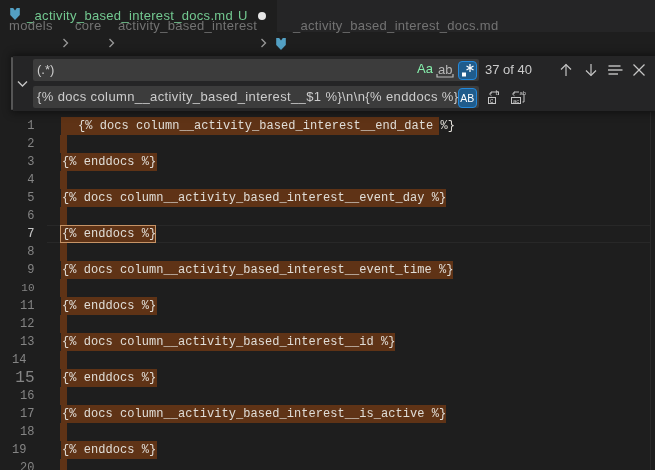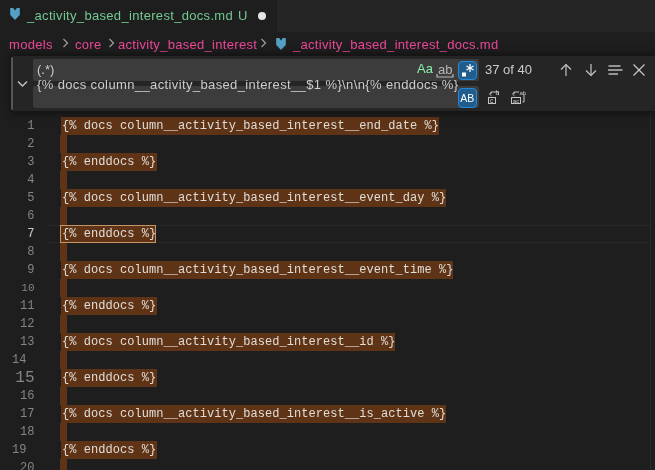--- a/index.html
+++ b/index.html
@@ -1,21 +1,21 @@
 <!DOCTYPE html>
 <html><head>
 <meta charset="utf-8">
 <style>
   * { margin:0; padding:0; box-sizing:border-box; -webkit-font-smoothing:antialiased; }
   html,body { width:655px; height:470px; background:#1e1e1e; overflow:hidden; }
   body { position:relative; font-family:"Liberation Sans",sans-serif; }
   .abs { position:absolute; }
   .mono { font-family:"Liberation Mono",monospace; font-size:12px; color:#e0ddd7; white-space:pre; letter-spacing:0.05px; }
   .hl { background:#5f3316; }
-  .crumb { top:34px; height:22px; line-height:22px; font-size:13px; color:#ec4899; letter-spacing:0.3px; }
+  .crumb { top:15px; height:22px; line-height:22px; font-size:13px; color:#737373; letter-spacing:0.3px; }
 </style>
 </head>
 <body>
 
 <div class="abs" style="left:0;top:0;width:655px;height:32px;background:#252526;"></div>
 <div class="abs" style="left:0;top:0;width:277px;height:32px;background:#1e1e1e;">
   <svg class="abs" style="left:10px;top:8px;" width="10" height="12" viewBox="0 0 10 12">
     <path d="M0.2,0 L3.2,0 L5,2.5 L6.8,0 L9.8,0 L9.8,6.9 L5,12 L0.2,6.9 Z" fill="#53a0c4"></path>
   </svg>
   <span class="abs" style="left:27px;top:0;line-height:32px;font-size:13px;letter-spacing:0.32px;color:#73c991;">_activity_based_interest_docs.md</span>
@@ -36,21 +36,21 @@
     <polyline points="1.5,1 5.5,5 1.5,9" fill="none" stroke="#9a9a9a" stroke-width="1.3"></polyline>
   </svg>
 <svg class="abs" style="left:276px;top:37.5px;" width="10" height="12" viewBox="0 0 10 12">
   <path d="M0.2,0 L3.2,0 L5,2.5 L6.8,0 L9.8,0 L9.8,6.9 L5,12 L0.2,6.9 Z" fill="#53a0c4"></path>
 </svg>
 <span class="abs crumb" style="left:293px;">_activity_based_interest_docs.md</span>
 
 <div id="code">
 <div class="abs" style="left:12px;top:116.5px;width:22.5px;height:18px;line-height:18px;text-align:right;font-family:'Liberation Mono',monospace;font-size:12px;color:#858585;">1</div>
 <div class="abs hl" style="left:60.5px;top:116.5px;width:378.0px;height:18px;"></div>
-<div class="abs mono" style="left:62px;top:116.5px;height:18px;line-height:18px;">{% docs column__activity_based_interest__end_date %}</div>
+<div class="abs mono" style="left:62px;top:116.5px;height:18px;line-height:18px;padding-left:16px;">{% docs column__activity_based_interest__end_date %}</div>
 <div class="abs" style="left:12px;top:134.5px;width:22.5px;height:18px;line-height:18px;text-align:right;font-family:'Liberation Mono',monospace;font-size:12px;color:#858585;">2</div>
 <div class="abs hl" style="left:60.2px;top:134.5px;width:6.5px;height:18px;"></div>
 <div class="abs" style="left:12px;top:152.5px;width:22.5px;height:18px;line-height:18px;text-align:right;font-family:'Liberation Mono',monospace;font-size:12px;color:#858585;">3</div>
 <div class="abs hl" style="left:60.5px;top:152.5px;width:96.1px;height:18px;"></div>
 <div class="abs mono" style="left:62px;top:152.5px;height:18px;line-height:18px;">{% enddocs %}</div>
 <div class="abs" style="left:12px;top:170.5px;width:22.5px;height:18px;line-height:18px;text-align:right;font-family:'Liberation Mono',monospace;font-size:12px;color:#858585;">4</div>
 <div class="abs hl" style="left:60.2px;top:170.5px;width:6.5px;height:18px;"></div>
 <div class="abs" style="left:12px;top:188.5px;width:22.5px;height:18px;line-height:18px;text-align:right;font-family:'Liberation Mono',monospace;font-size:12px;color:#858585;">5</div>
 <div class="abs hl" style="left:60.5px;top:188.5px;width:385.2px;height:18px;"></div>
 <div class="abs mono" style="left:62px;top:188.5px;height:18px;line-height:18px;">{% docs column__activity_based_interest__event_day %}</div>
@@ -147,21 +147,21 @@
 </svg>
 
 <svg class="abs" style="left:632px;top:63px;" width="14" height="14" viewBox="0 0 14 14">
   <g stroke="#c5c5c5" stroke-width="1.2">
     <line x1="1.5" y1="1.5" x2="12.5" y2="12.5"></line>
     <line x1="12.5" y1="1.5" x2="1.5" y2="12.5"></line>
   </g>
 </svg>
 
 <div class="abs" style="left:33px;top:85.5px;width:446px;height:22px;background:#3c3c3c;border-radius:2px;"></div>
-<span class="abs" style="left:37px;top:74px;height:22px;line-height:22px;font-size:13px;letter-spacing:0.38px;color:#cccccc;white-space:pre;">{% docs column__activity_based_interest__$1 %}\n\n{% enddocs %}</span>
+<span class="abs" style="left:37px;top:86px;height:22px;line-height:22px;font-size:13px;letter-spacing:0.38px;color:#cccccc;white-space:pre;">{% docs column__activity_based_interest__$1 %}\n\n{% enddocs %}</span>
 
 <div class="abs" style="left:457.5px;top:88px;width:19.5px;height:19.5px;background:#205c8c;border:1px solid #2489db;border-radius:4px;color:#fff;font-size:10.5px;text-align:center;line-height:18.5px;">AB</div>
 
 <svg class="abs" style="left:487px;top:90px;" width="13" height="15" viewBox="0 0 13 15">
   <g fill="none" stroke="#c5c5c5" stroke-width="1">
     <rect x="1.5" y="7.5" width="7" height="6"></rect>
     <path d="M4,4 L4,2 L11.5,2 L11.5,5"></path>
     <path d="M2.5,4 L4.5,2.2 M2.5,4 L4.5,5.8"></path>
   </g>
   <text x="8.5" y="4.5" font-size="6.5" fill="#c5c5c5" font-family="Liberation Sans">b</text>

